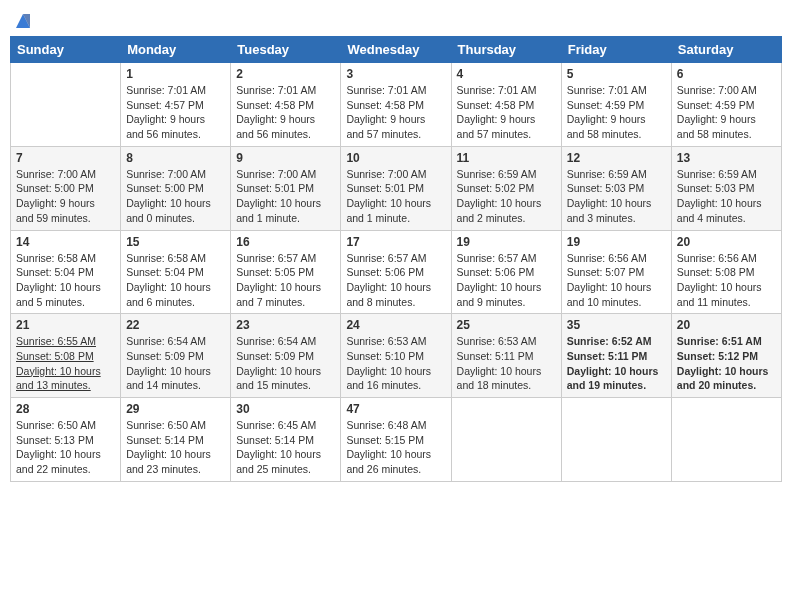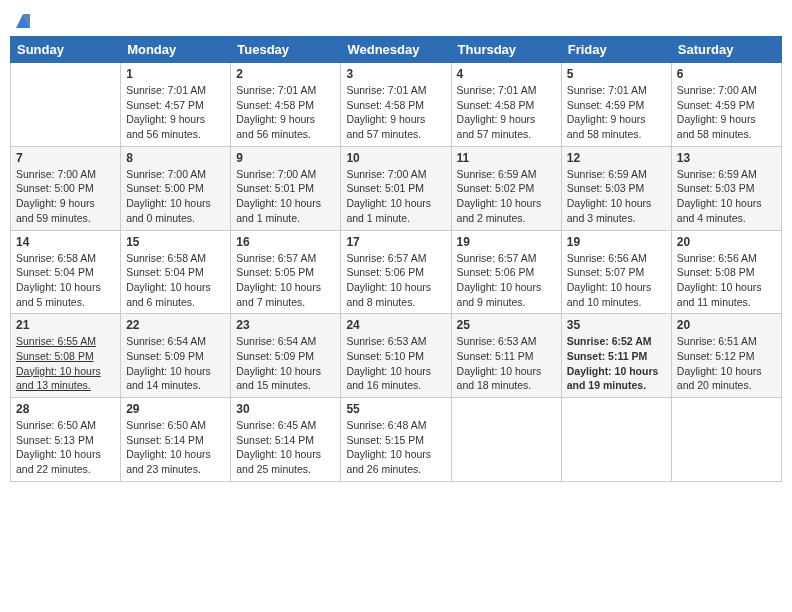--- a/index.html
+++ b/index.html
@@ -275,21 +275,21 @@
 Daylight: 10 hours and 18 minutes.</div>
         </td>
         <td>
           <span class="day-number">35</span>
           <div class="day-info" style="white-space: pre-line; font-weight: bold;">Sunrise: 6:52 AM
 Sunset: 5:11 PM
 Daylight: 10 hours and 19 minutes.</div>
         </td>
         <td>
           <span class="day-number">20</span>
-          <div class="day-info" style="white-space: pre-line;">Sunrise: 6:51 AM
+          <div class="day-info" style="white-space: pre-line; font-weight: bold;">Sunrise: 6:51 AM
 Sunset: 5:12 PM
 Daylight: 10 hours and 20 minutes.</div>
         </td>
       </tr>
       <tr>
         <td>
           <span class="day-number">28</span>
           <div class="day-info" style="white-space: pre-line;">Sunrise: 6:50 AM
 Sunset: 5:13 PM
 Daylight: 10 hours and 22 minutes.</div>
@@ -300,21 +300,21 @@
 Sunset: 5:14 PM
 Daylight: 10 hours and 23 minutes.</div>
         </td>
         <td>
           <span class="day-number">30</span>
           <div class="day-info" style="white-space: pre-line;">Sunrise: 6:45 AM
 Sunset: 5:14 PM
 Daylight: 10 hours and 25 minutes.</div>
         </td>
         <td>
-          <span class="day-number">55</span>
+          <span class="day-number">47</span>
           <div class="day-info" style="white-space: pre-line;">Sunrise: 6:48 AM
 Sunset: 5:15 PM
 Daylight: 10 hours and 26 minutes.</div>
         </td>
         <td></td>
         <td></td>
         <td></td>
       </tr>
     </tbody>
 </table>

